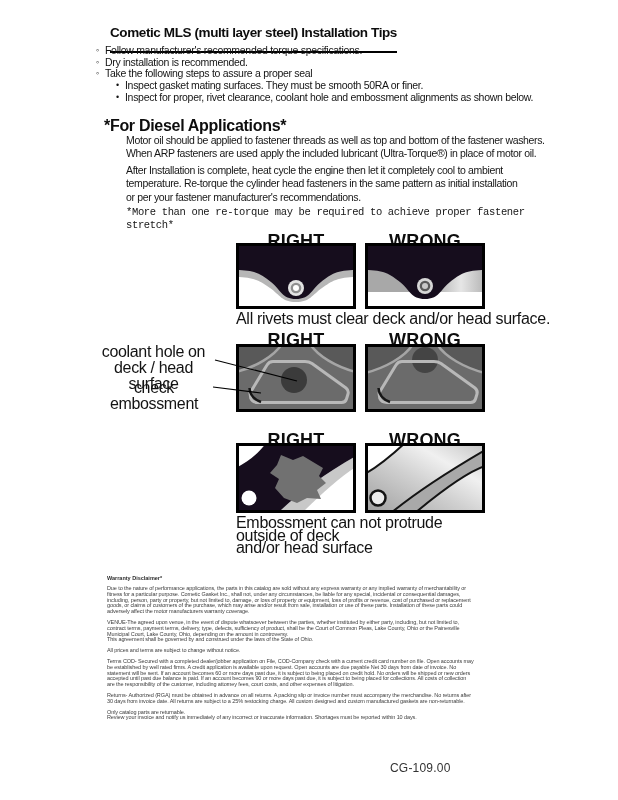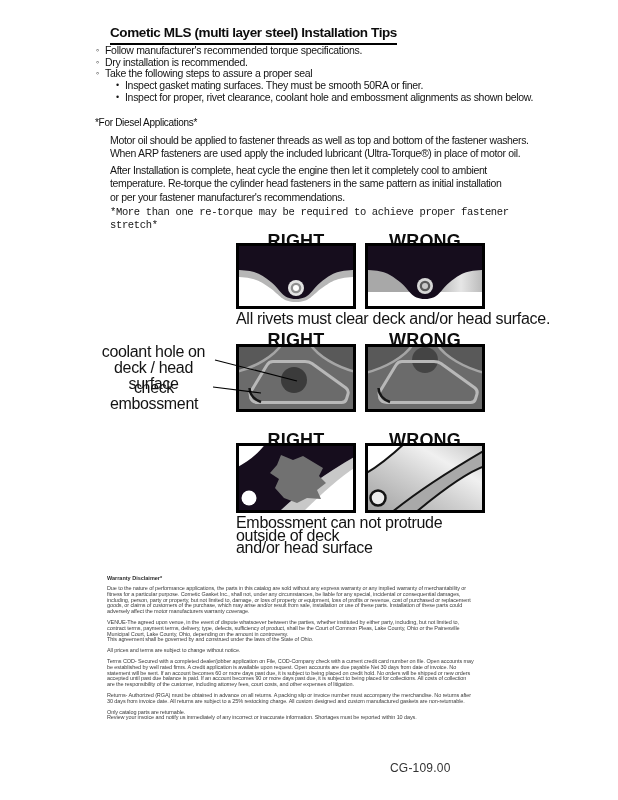--- a/index.html
+++ b/index.html
@@ -1,29 +1,29 @@
 <!DOCTYPE html>
 <html><head>
 <meta charset="utf-8">
 <style>
   html,body{margin:0;padding:0;background:#fff;}
   #page{position:relative;width:618px;height:800px;background:#ffffff;overflow:hidden;
         font-family:"Liberation Sans",sans-serif;color:#111;}
   .abs{position:absolute;}
   
   #title{left:110px;top:25px;font-size:13.5px;font-weight:bold;letter-spacing:-0.4px;
-         border-bottom:2px solid #000;padding-bottom:3px;color:#0d0d0d;}
+         border-bottom:2px solid #000;padding-bottom:11px;color:#0d0d0d;}
   
   #bullets{left:96px;top:45px;width:440px;font-size:10.5px;letter-spacing:-0.3px;color:#141414;}
   .bullet-row{display:flex;align-items:flex-start;line-height:11.7px;}
   .bullet-row .marker{width:9px;flex:0 0 9px;font-size:9px;line-height:11.7px;}
   .bullet-row.lvl2{margin-left:20px;}
   
-  #diesel-heading{left:95px;top:117px;font-size:10px;font-weight:normal;letter-spacing:-0.3px;color:#0d0d0d;}
-  .para{font-size:10.5px;letter-spacing:-0.35px;line-height:13.4px;white-space:pre-line;color:#161616;}
+  #diesel-heading{left:104px;top:117px;font-size:16px;font-weight:bold;letter-spacing:-0.3px;color:#0d0d0d;}
+  .para{font-size:10.5px;letter-spacing:-0.35px;line-height:13.4px;white-space:pre-line;color:#161616;margin-left:16px;}
   #diesel-p1{left:110px;top:134px;width:440px;}
   #diesel-p2{left:110px;top:164px;width:440px;}
   #diesel-p3{left:110px;top:206px;width:440px;font-family:Liberation Mono, monospace;}
   
   .dg-label{font-size:18px;font-weight:bold;letter-spacing:0.2px;color:#0d0d0d;text-align:center;width:120px;}
   .dg-caption{font-size:16px;letter-spacing:-0.3px;line-height:12.5px;white-space:pre-line;color:#131313;}
   .panel{position:absolute;width:120px;}
   svg{display:block;}
   .leader-label{font-size:16px;letter-spacing:-0.35px;line-height:16px;text-align:center;
                 white-space:pre-line;color:#131313;}

